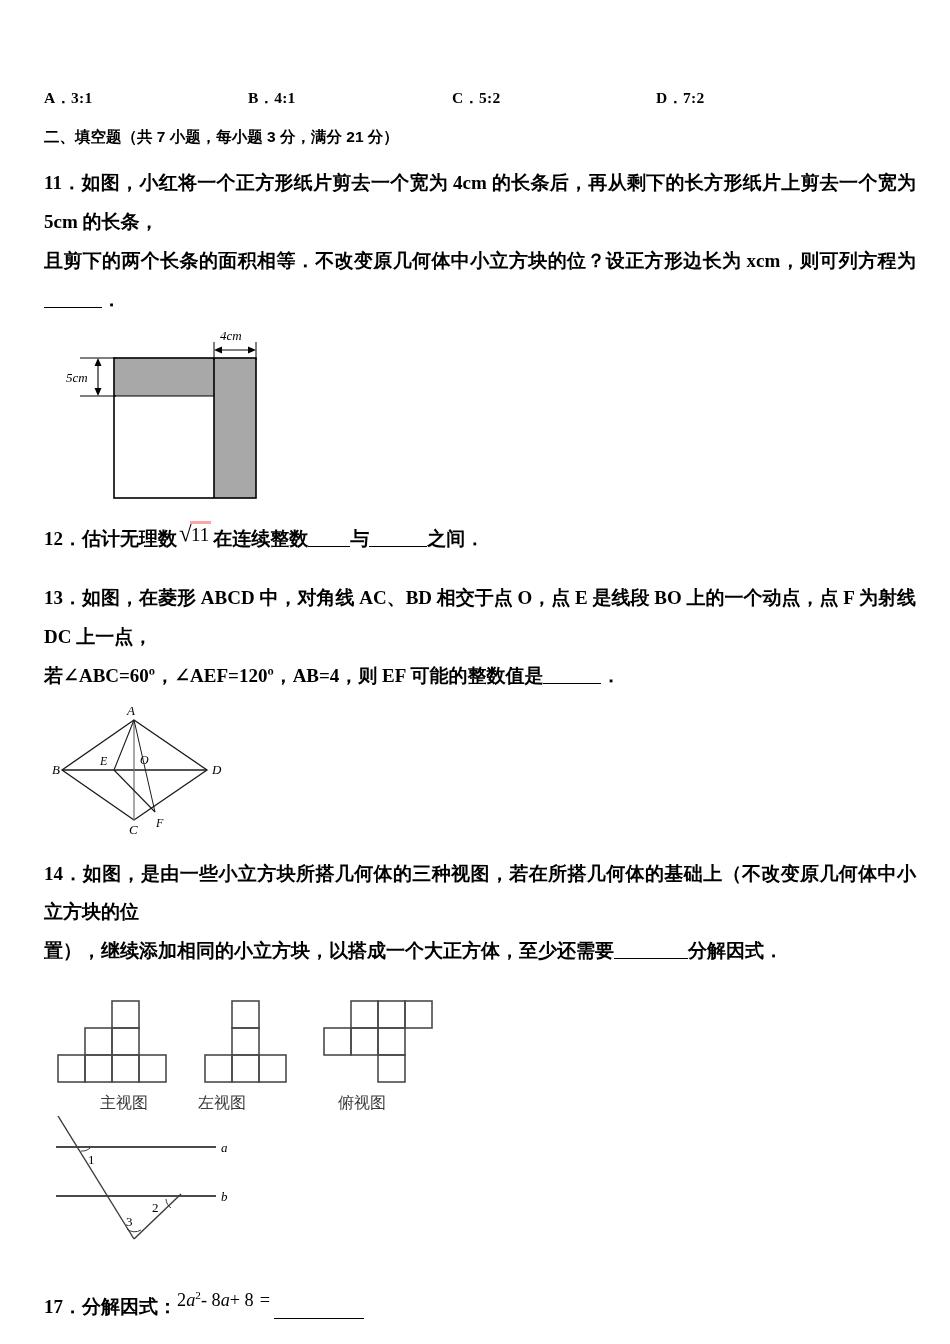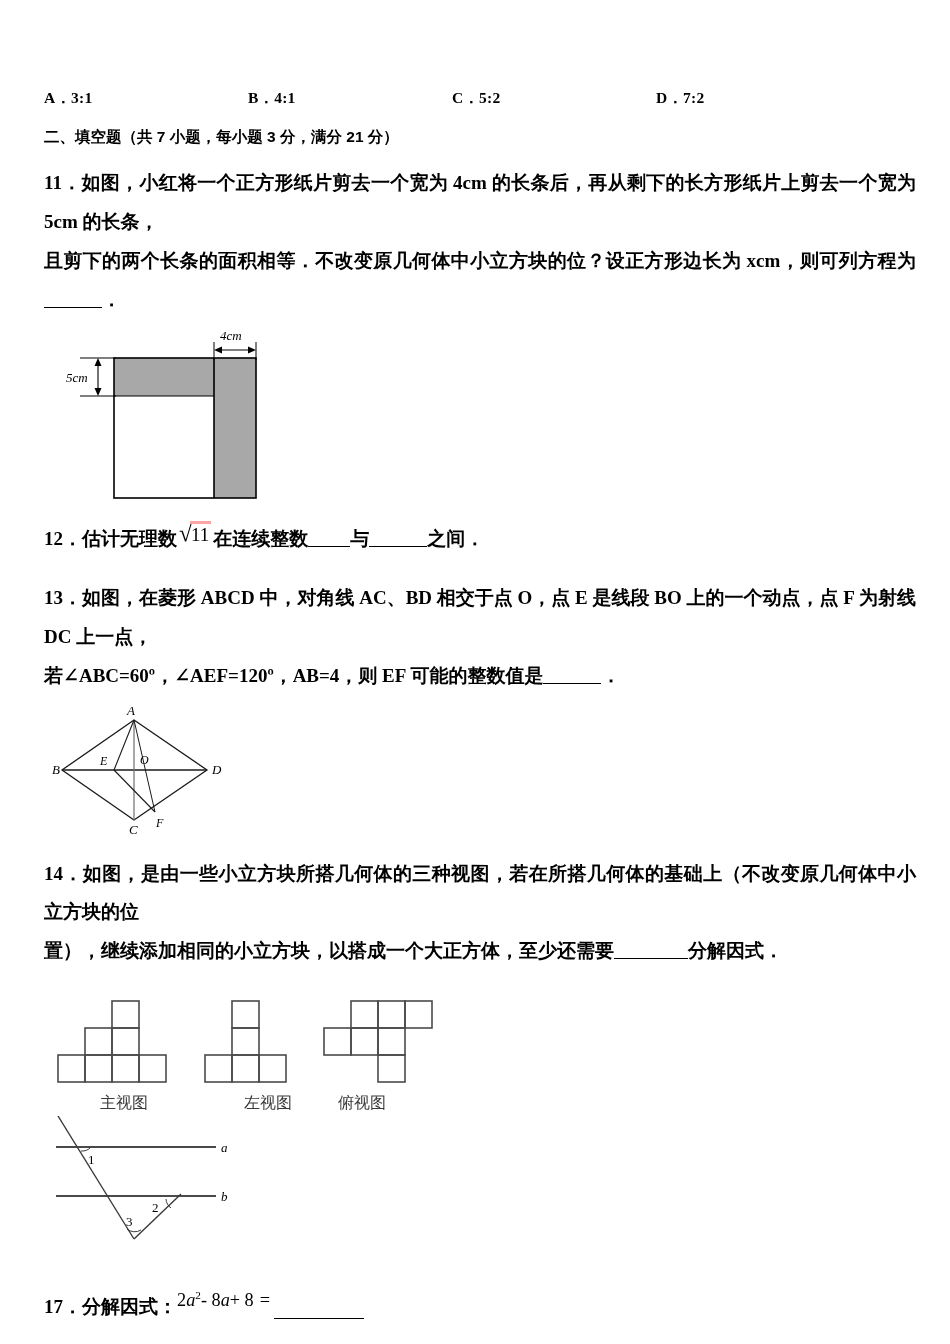--- a/index.html
+++ b/index.html
@@ -219,21 +219,21 @@
           <rect x="328" y="20" width="27" height="27"></rect>
           <rect x="355" y="20" width="27" height="27"></rect>
           <rect x="274" y="47" width="27" height="27"></rect>
           <rect x="301" y="47" width="27" height="27"></rect>
           <rect x="328" y="47" width="27" height="27"></rect>
           <rect x="328" y="74" width="27" height="27"></rect>
         </g>
       </svg>
       <div class="caption-row" style="margin-top:2px;">
         <span style="width:148px; text-align:center;">主视图</span>
-        <span style="width:140px; text-align:center;">左视图</span>
+        <span style="width:140px; text-align:left;">左视图</span>
         <span style="width:130px; text-align:left;">俯视图</span>
       </div>
     </div>
 
 
     <div class="fig" style="margin:2px 0 0 0;">
       <svg width="250" height="150" viewBox="0 0 250 150">
         <line x1="12" y1="31" x2="172" y2="31" stroke="#4a4a4a" stroke-width="2"></line>
         <line x1="12" y1="80" x2="172" y2="80" stroke="#4a4a4a" stroke-width="2"></line>
 

